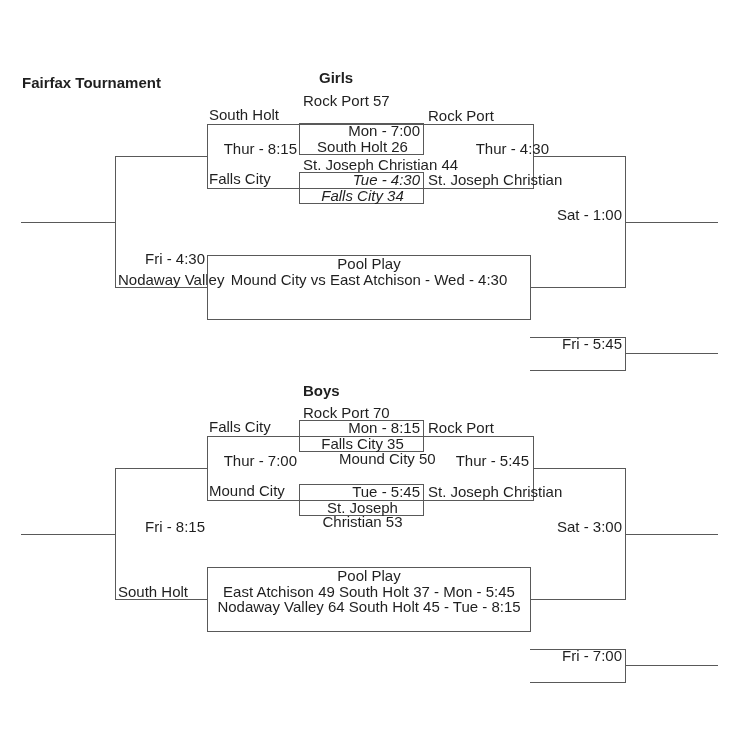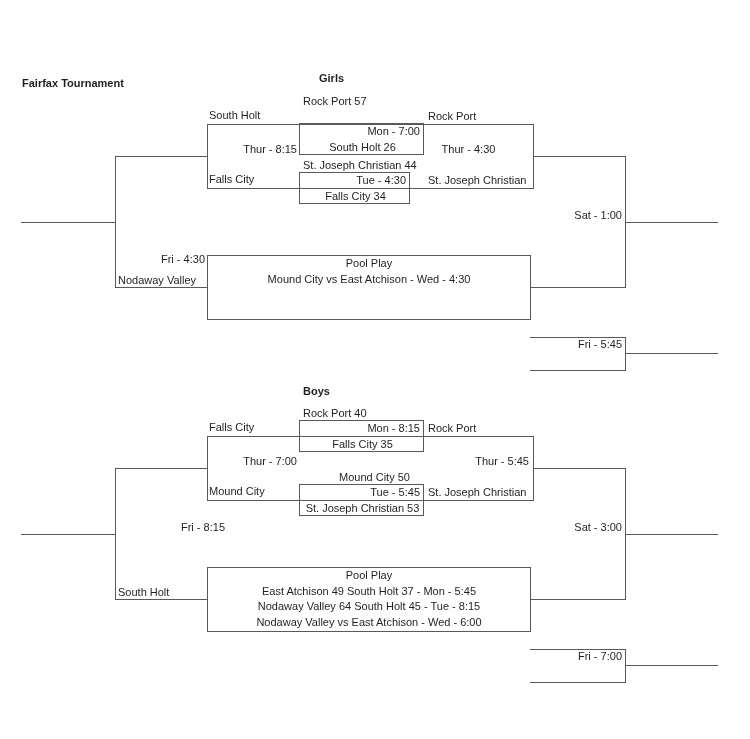--- a/index.html
+++ b/index.html
@@ -1,19 +1,19 @@
 <!DOCTYPE html>
 <html style="--line: #595959; --text: #1f1f1f; --bg: #ffffff;"><head>
 <meta charset="utf-8">
 <style>
   :root { --line:#595959; --text:#1f1f1f; --bg:#ffffff; }
   html,body { margin:0; padding:0; background:var(--bg); }
   #canvas {
     position:relative; width:750px; height:739px; background:var(--bg);
-    font-family:"Liberation Sans", sans-serif; font-size:11px; color:var(--text);
+    font-family:"Liberation Sans", sans-serif; font-size:15px; color:var(--text);
     overflow:hidden;
   }
   .hl { position:absolute; height:1.5px; background:var(--line); }
   .vl { position:absolute; width:1.5px; background:var(--line); }
   .box { position:absolute; border:1.5px solid var(--line); box-sizing:border-box; background:transparent; }
   .lbl { position:absolute; white-space:nowrap; line-height:14px; }
   .bold { font-weight:700; }
   .right { text-align:right; }
   .gb-top { position:absolute; left:0; right:0; top:0; height:14px; line-height:14px; text-align:right; padding-right:3px; }
   .gb-bot { position:absolute; left:0; right:0; bottom:0; height:14px; line-height:14px; text-align:center; padding-left:2px; }
@@ -43,24 +43,24 @@
 
   <div class="lbl" style="left:303px; top:94px;">Rock Port 57</div>
   <div class="box" style="left:299px; top:108px; width:125px; height:32px;margin-top:15px;">
     <div class="gb-top">Mon - 7:00</div>
     <div class="gb-bot">South Holt 26</div>
   </div>
   <div class="lbl" style="left:428px; top:109px;">Rock Port</div>
   <div class="lbl" style="left:209px; top:108px;">South Holt</div>
 
   <div class="lbl right" style="left:207px; top:142px; width:90px;">Thur - 8:15</div>
-  <div class="lbl right" style="left:416px; top:142px; width:105px;text-align:center;">Thur - 4:30</div>
+  <div class="lbl right" style="left:444px; top:142px; width:105px;">Thur - 4:30</div>
 
   <div class="lbl" style="left:303px; top:158px;">St. Joseph Christian 44</div>
-  <div class="box" style="left:299px; top:172px; width:111px; height:32px;">
+  <div class="box" style="left:299px; top:172px; width:125px; height:32px;font-style:italic;">
     <div class="gb-top">Tue - 4:30</div>
     <div class="gb-bot">Falls City 34</div>
   </div>
   <div class="lbl" style="left:428px; top:173px;">St. Joseph Christian</div>
   <div class="lbl" style="left:209px; top:172px;">Falls City</div>
 
   <div class="lbl right" style="left:115px; top:208px; width:90px;margin-top:44px;">Fri - 4:30</div>
   <div class="lbl right" style="left:517px; top:208px; width:105px;">Sat - 1:00</div>
 
   <div class="lbl" style="left:118px; top:273px;">Nodaway Valley</div>
@@ -83,48 +83,47 @@
   <div class="hl" style="left:115px; top:467.5px; width:92px;"></div>
   <div class="vl" style="left:114.5px; top:467.5px; height:132px;"></div>
   <div class="hl" style="left:21px; top:533.5px; width:94px;"></div>
   <div class="hl" style="left:115px; top:598.5px; width:92px;"></div>
   <div class="vl" style="left:532.5px; top:435.5px; height:65px;"></div>
   <div class="hl" style="left:533px; top:467.5px; width:92px;"></div>
   <div class="vl" style="left:624.5px; top:467.5px; height:132px;"></div>
   <div class="hl" style="left:625px; top:533.5px; width:93px;"></div>
   <div class="hl" style="left:531px; top:598.5px; width:94px;"></div>
 
-  <div class="lbl" style="left:303px; top:406px;">Rock Port 40</div>
+  <div class="lbl" style="left:303px; top:406px;">Rock Port 70</div>
   <div class="box" style="left:299px; top:420px; width:125px; height:32px;">
     <div class="gb-top">Mon - 8:15</div>
     <div class="gb-bot">Falls City 35</div>
   </div>
   <div class="lbl" style="left:428px; top:421px;">Rock Port</div>
   <div class="lbl" style="left:209px; top:420px;">Falls City</div>
 
   <div class="lbl right" style="left:207px; top:454px; width:90px;">Thur - 7:00</div>
   <div class="lbl right" style="left:424px; top:454px; width:105px;">Thur - 5:45</div>
 
-  <div class="lbl" style="left:303px; top:470px;padding-left:36px;">Mound City 50</div>
+  <div class="lbl" style="left:303px; top:452px;padding-left:36px;">Mound City 50</div>
   <div class="box" style="left:299px; top:484px; width:125px; height:32px;">
     <div class="gb-top">Tue - 5:45</div>
     <div class="gb-bot">St. Joseph Christian 53</div>
   </div>
   <div class="lbl" style="left:428px; top:485px;">St. Joseph Christian</div>
   <div class="lbl" style="left:209px; top:484px;">Mound City</div>
 
-  <div class="lbl right" style="left:115px; top:520px; width:90px;padding-left:20px;">Fri - 8:15</div>
+  <div class="lbl right" style="left:115px; top:520px; width:90px;">Fri - 8:15</div>
   <div class="lbl right" style="left:517px; top:520px; width:105px;">Sat - 3:00</div>
 
   <div class="lbl" style="left:118px; top:585px;">South Holt</div>
   <div class="box" style="left:207px; top:567px; width:324px; height:65px;">
     <div class="pool-row">Pool Play</div>
     <div class="pool-row">East Atchison 49 South Holt 37 - Mon - 5:45</div>
     <div class="pool-row">Nodaway Valley 64 South Holt 45 - Tue - 8:15</div>
-    <div class="pool-row">Nodaway Valley vs East Atchison - Wed - 6:00</div>
   </div>
 
   <div class="hl" style="left:530px; top:648.5px; width:95px;"></div>
   <div class="hl" style="left:530px; top:681.5px; width:95px;"></div>
   <div class="vl" style="left:624.5px; top:648.5px; height:34px;"></div>
   <div class="hl" style="left:625px; top:664.5px; width:93px;"></div>
   <div class="lbl right" style="left:517px; top:649px; width:105px;">Fri - 7:00</div>
 
 </div>
 

